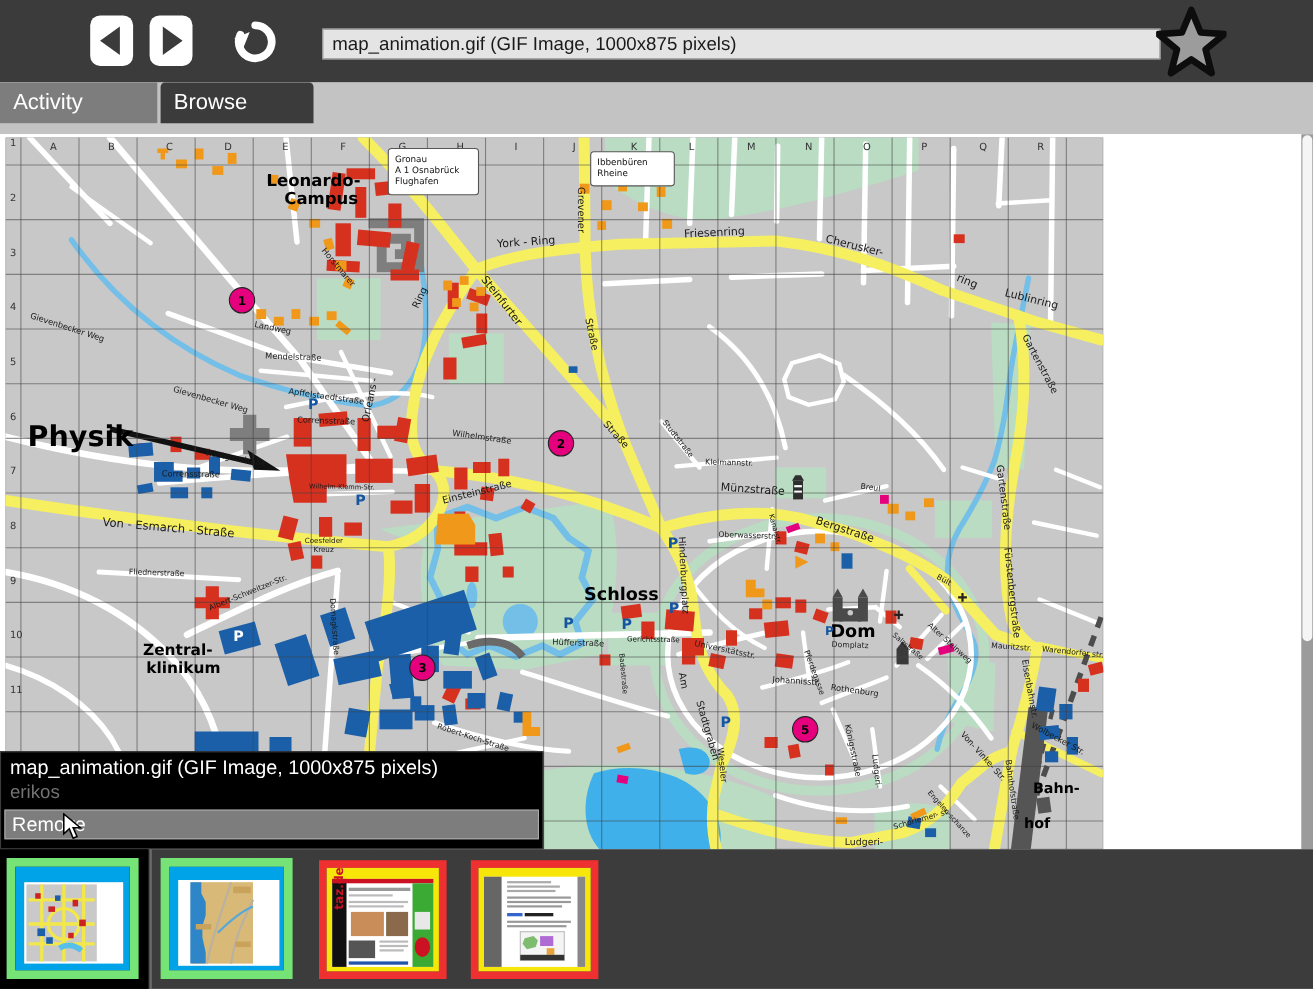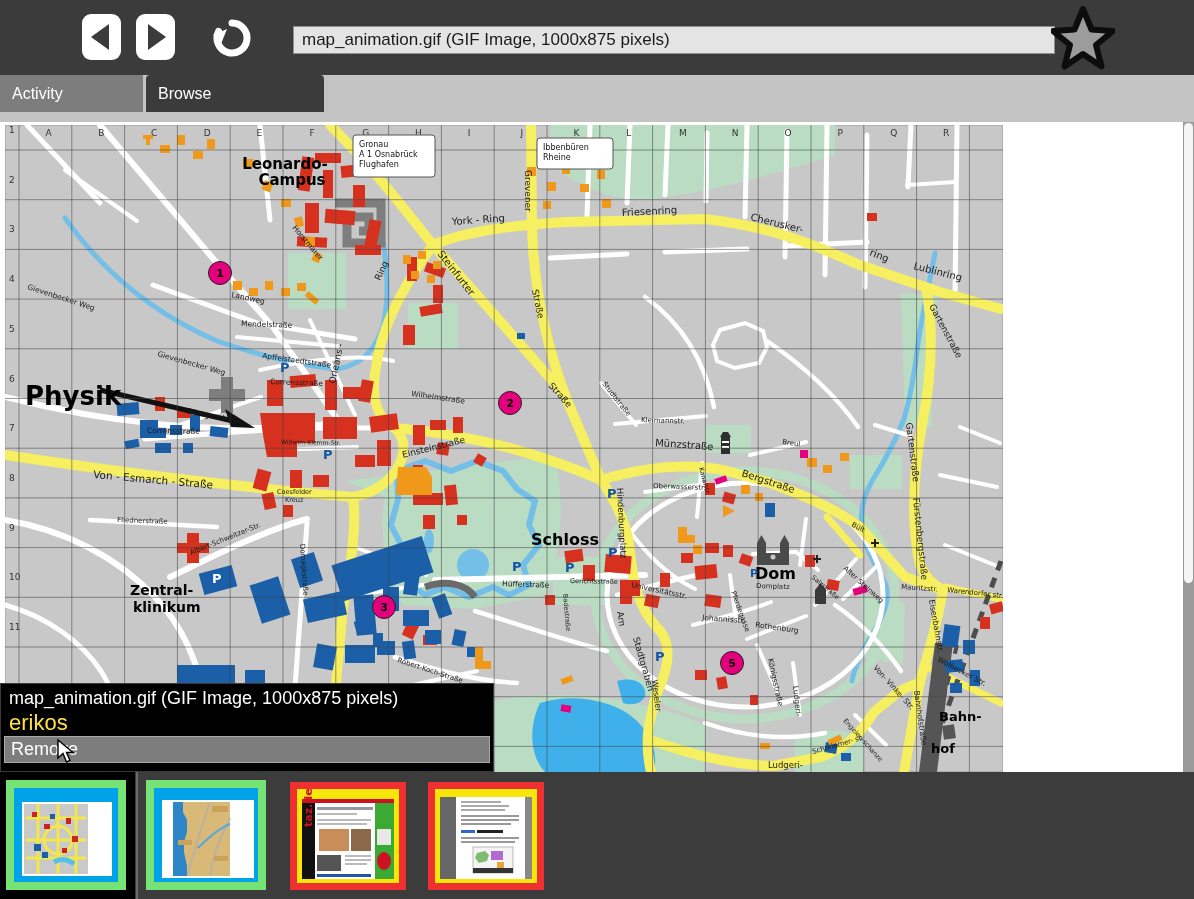--- a/index.html
+++ b/index.html
@@ -12,34 +12,34 @@
   .tri-left{width:0;height:0;border-top:13px solid transparent;border-bottom:13px solid transparent;
             border-right:18px solid #3b3b3b;margin-right:3px;}
   .tri-right{width:0;height:0;border-top:13px solid transparent;border-bottom:13px solid transparent;
              border-left:18px solid #3b3b3b;margin-left:3px;}
   .reloadbtn{position:absolute;left:202px;top:12px;width:48px;height:50px;background:transparent;border:none;cursor:pointer;}
   .addr{position:absolute;left:293px;top:26px;width:752px;height:26px;background:#e4e4e4;
         border:1px solid #8f8f8f;font-family:"Liberation Sans",sans-serif;font-size:17px;color:#1a1a1a;padding:0 0 0 8px;}
   .starbtn{position:absolute;left:1051px;top:4px;width:64px;height:68px;background:transparent;border:none;cursor:pointer;padding:0;}
   
   .tabbar{position:absolute;left:0;top:75px;width:1194px;height:47px;background:#c3c3c3;}
-  .tab{position:absolute;top:0;height:37px;color:#fff;font-size:16px;display:flex;align-items:center;
+  .tab{position:absolute;top:0;height:37px;color:#fff;font-size:20px;display:flex;align-items:center;
        padding-left:12px;box-sizing:border-box;cursor:pointer;text-align:center;}
   .tab-activity{left:0;width:143px;background:#7d7d7d;}
-  .tab-browse{left:146px;width:178px;background:#3b3b3b;border-radius:4px 4px 0 0;}
+  .tab-browse{left:146px;width:139px;background:#3b3b3b;border-radius:4px 4px 0 0;}
   
   .content{position:absolute;left:0;top:122px;width:1194px;height:650px;background:#fff;}
   .mapwrap{position:absolute;left:5px;top:3px;width:998px;height:647px;}
   svg text{font-family:"DejaVu Sans",sans-serif;}
   .scrollbar{position:absolute;right:0;top:0;width:11px;height:650px;background:#9b9b9b;}
   .scrollthumb{position:absolute;left:1px;top:1px;width:9px;height:460px;background:#f5f5f5;border-radius:5px;cursor:pointer;}
   
   .palette{position:absolute;left:0;top:683px;width:494px;height:89px;background:#000;border:1px solid #3a3a3a;box-sizing:border-box;}
   .pal-title{color:#fff;font-size:18px;padding:4px 0 0 8px;white-space:nowrap;}
-  .pal-owner{color:#fde047;font-size:22px;padding:1px 0 0 8px;}
+  .pal-owner{color:#737373;font-size:17px;padding:1px 0 0 8px;}
   .pal-item{position:absolute;left:3px;right:3px;top:52px;height:27px;background:#7d7d7d;
             border:1px solid #a9a9a9;color:#fff;font-size:18px;display:flex;align-items:center;
             padding-left:6px;box-sizing:border-box;cursor:pointer;}
   .cursor{position:absolute;left:55px;top:55px;width:22px;height:26px;pointer-events:none;}
   
   .tray{position:absolute;left:0;top:772px;width:1194px;height:127px;background:#3c3c3c;}
   .tray-selected{position:absolute;left:0;top:0;width:135px;height:127px;background:#000;}
   .tray-div{position:absolute;left:136px;top:0;width:2px;height:127px;background:#6b6b6b;}
   .thumb{position:absolute;top:8px;cursor:pointer;}
   .thumb-green{border:8px solid #76e376;}

